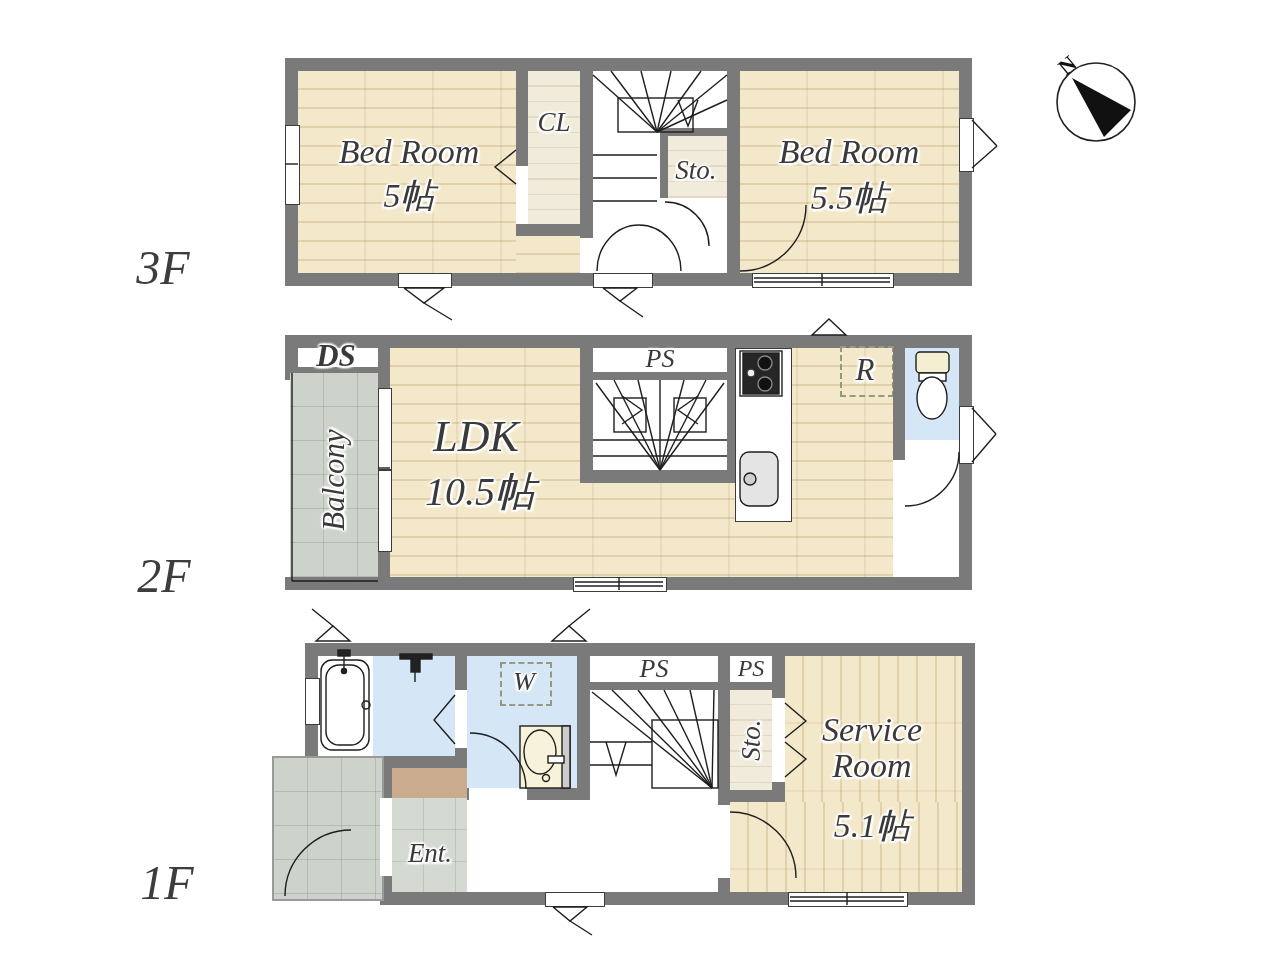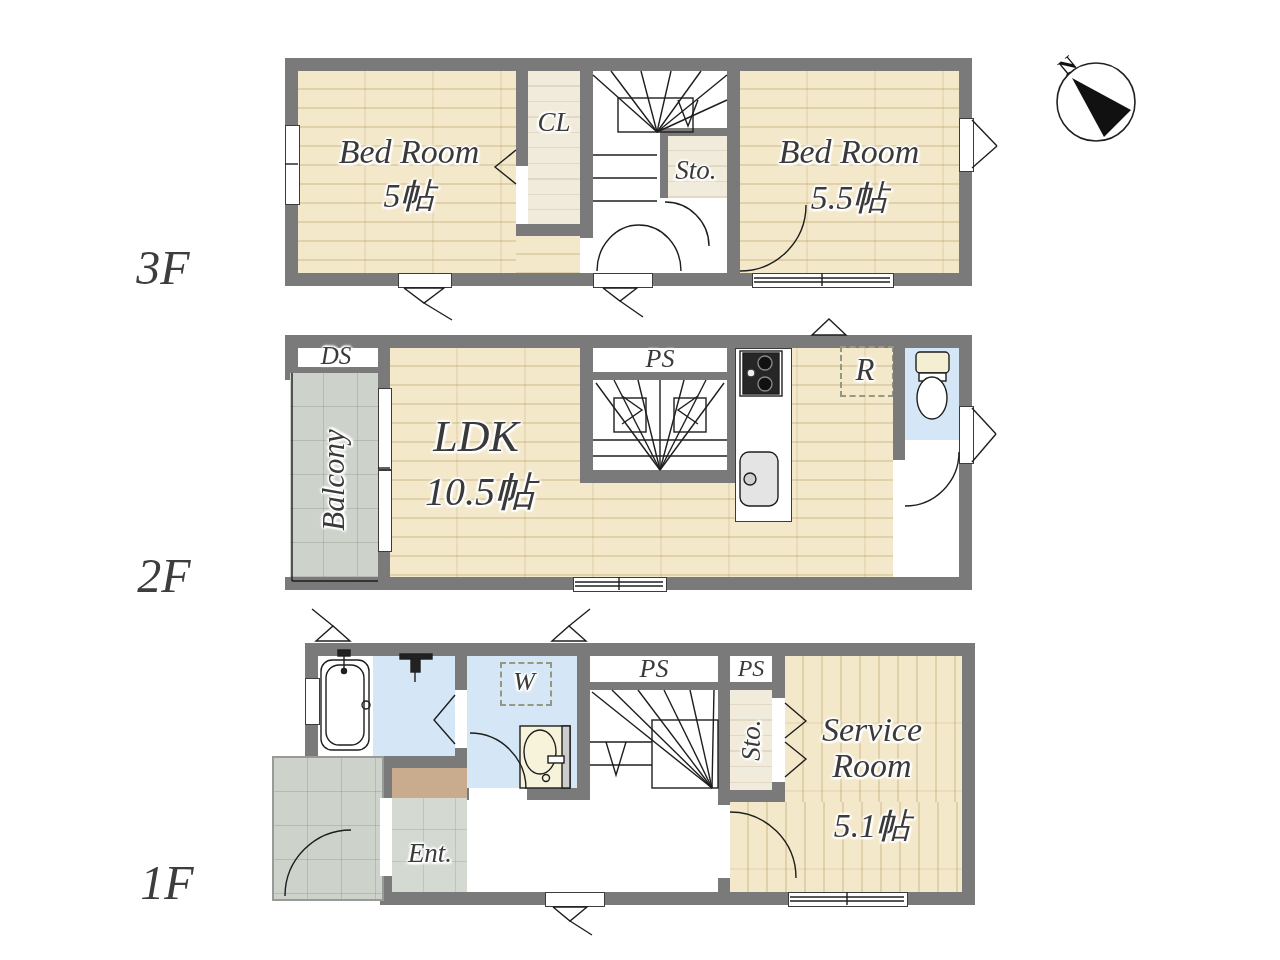--- a/index.html
+++ b/index.html
@@ -104,21 +104,21 @@
 
     <div class="wall" style="left:893px;top:348px;width:12px;height:112px;"></div>
     <div class="wet" style="left:905px;top:348px;width:54px;height:92px;"></div>
     <div class="white" style="left:905px;top:440px;width:54px;height:137px;"></div>
 
     <div class="win" style="left:378px;top:388px;width:12px;height:80px;"></div>
     <div class="win" style="left:378px;top:470px;width:12px;height:80px;"></div>
     <div class="win" style="left:573px;top:577px;width:92px;height:13px;"></div>
     <div class="win" style="left:959px;top:406px;width:13px;height:56px;"></div>
 
-    <div class="lbl" style="left:336px;top:356px;font-size:25px;">DS</div>
+    <div class="lbl" style="left:336px;top:356px;font-size:31px;font-weight:bold;">DS</div>
     <div class="lbl vert" style="left:334px;top:480px;font-size:31px;">Balcony</div>
     <div class="lbl" style="left:476px;top:437px;font-size:44px;">LDK</div>
     <div class="lbl" style="left:480px;top:492px;font-size:40px;">10.5帖</div>
     <div class="lbl" style="left:660px;top:359px;font-size:26px;">PS</div>
     <div class="lbl" style="left:865px;top:370px;font-size:31px;">R</div>
   </div>
   <div class="floorlbl" style="left:164px;top:575px;">2F</div>
 
   <div>
 

